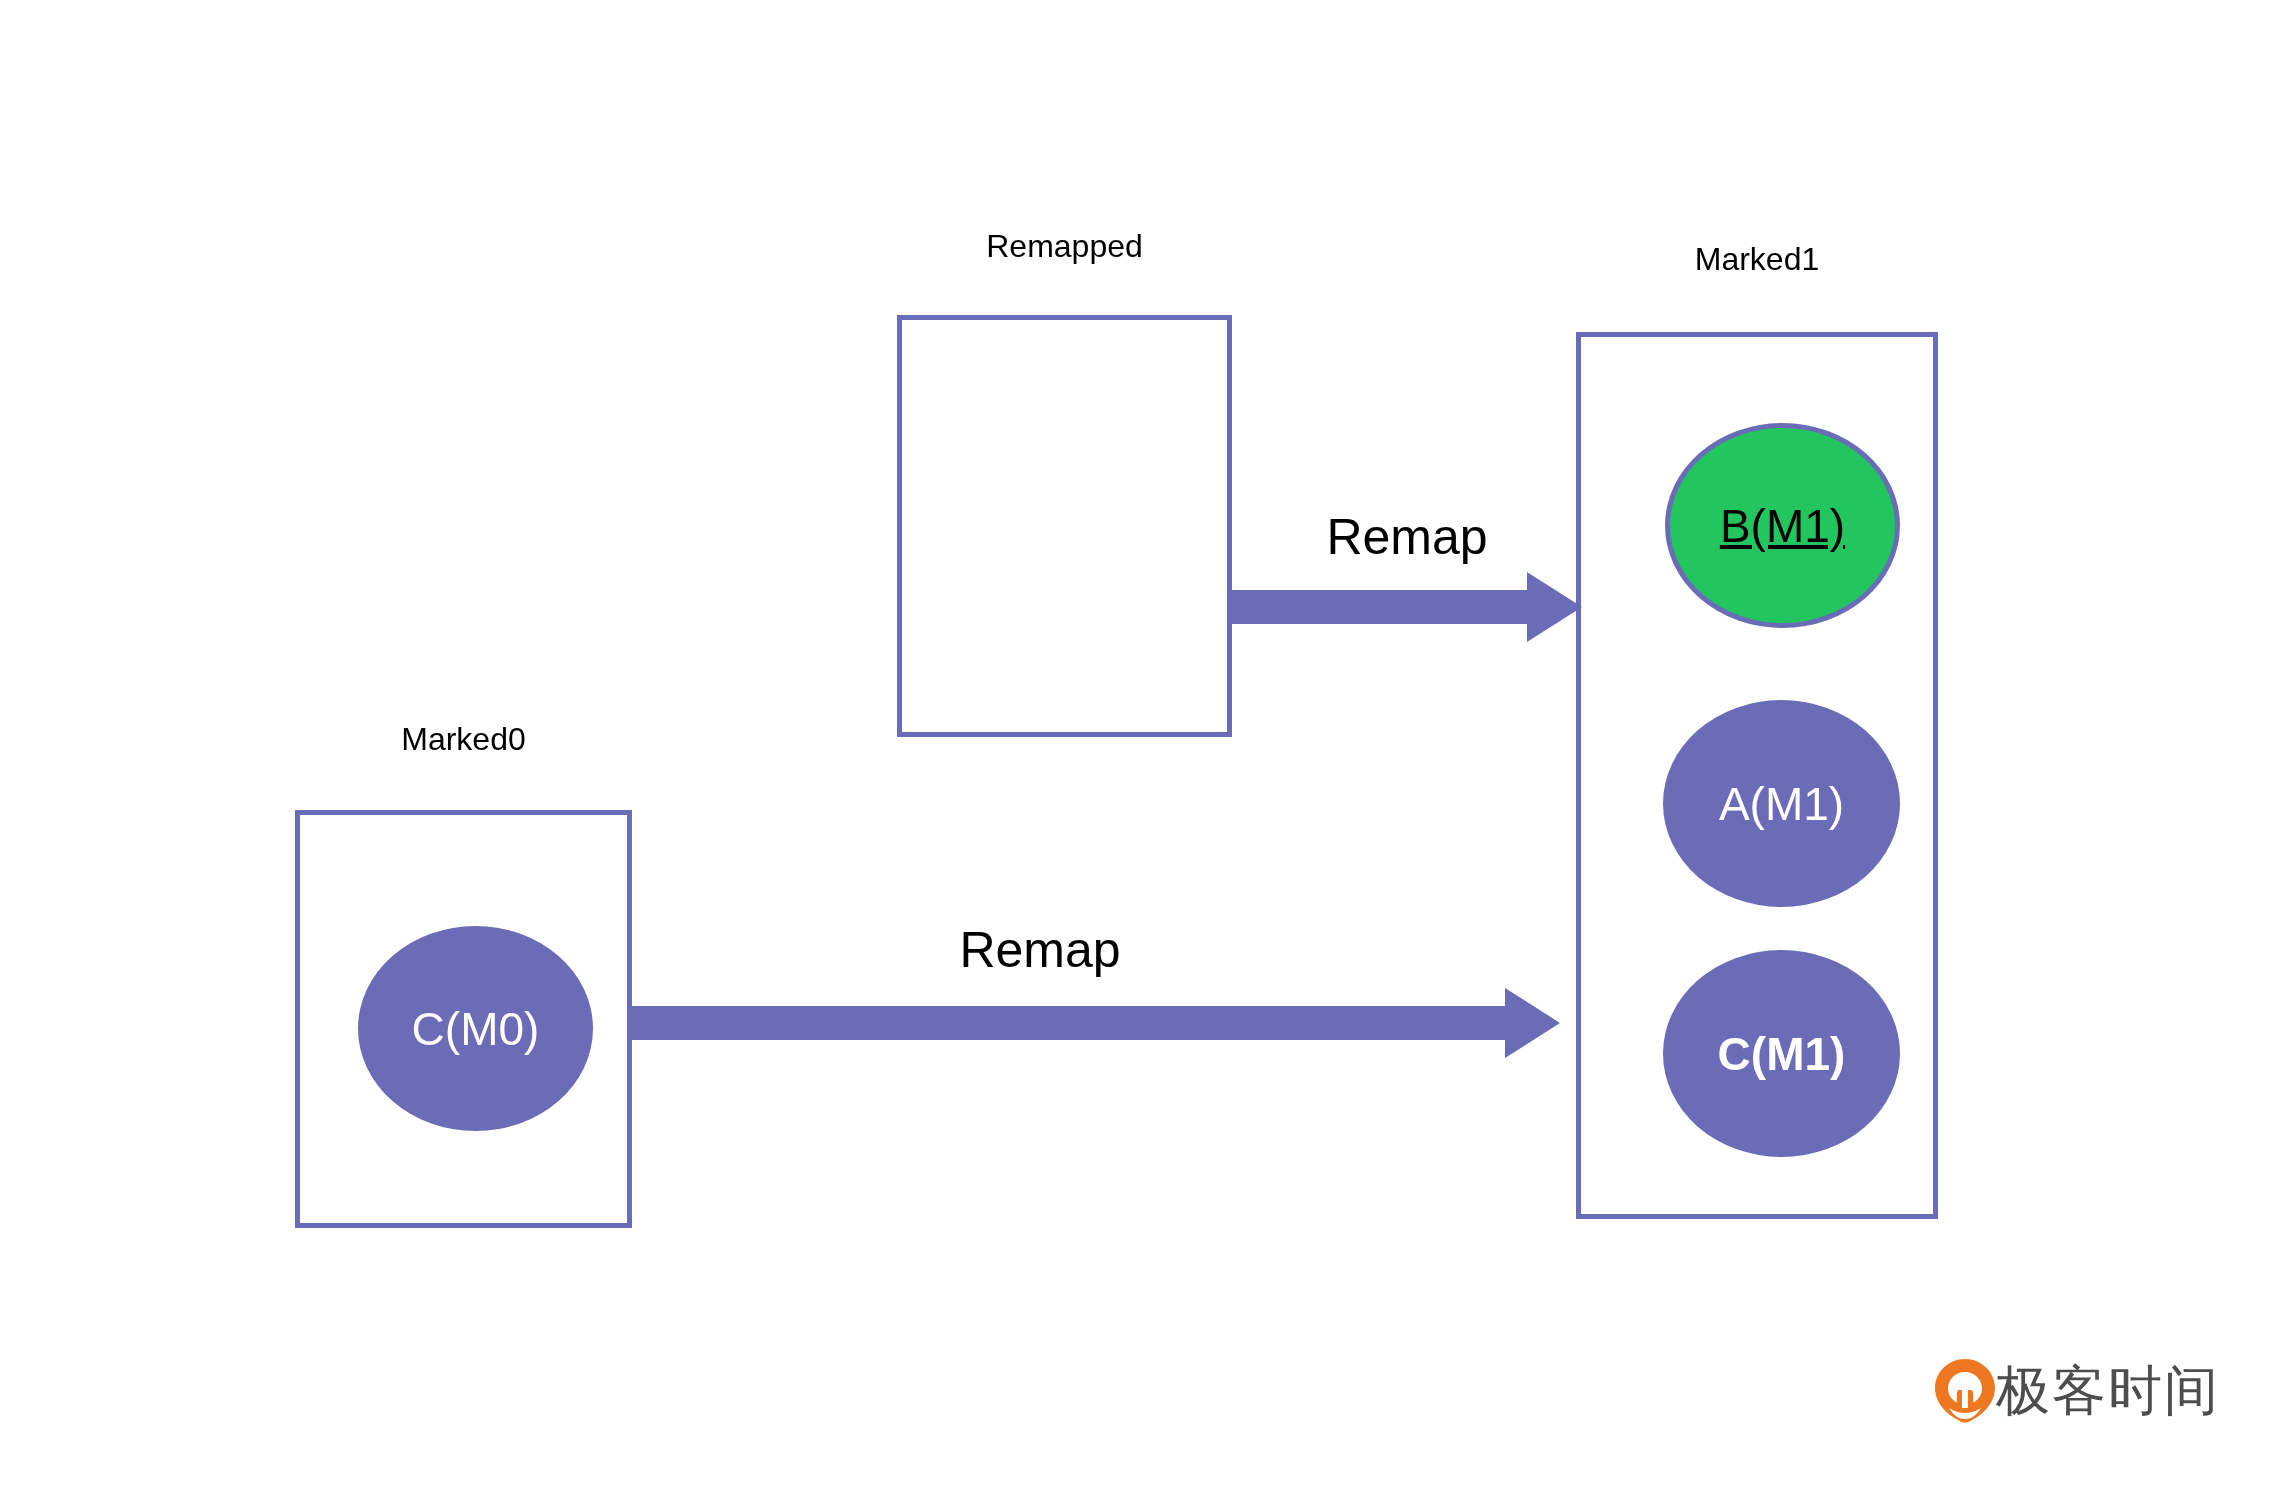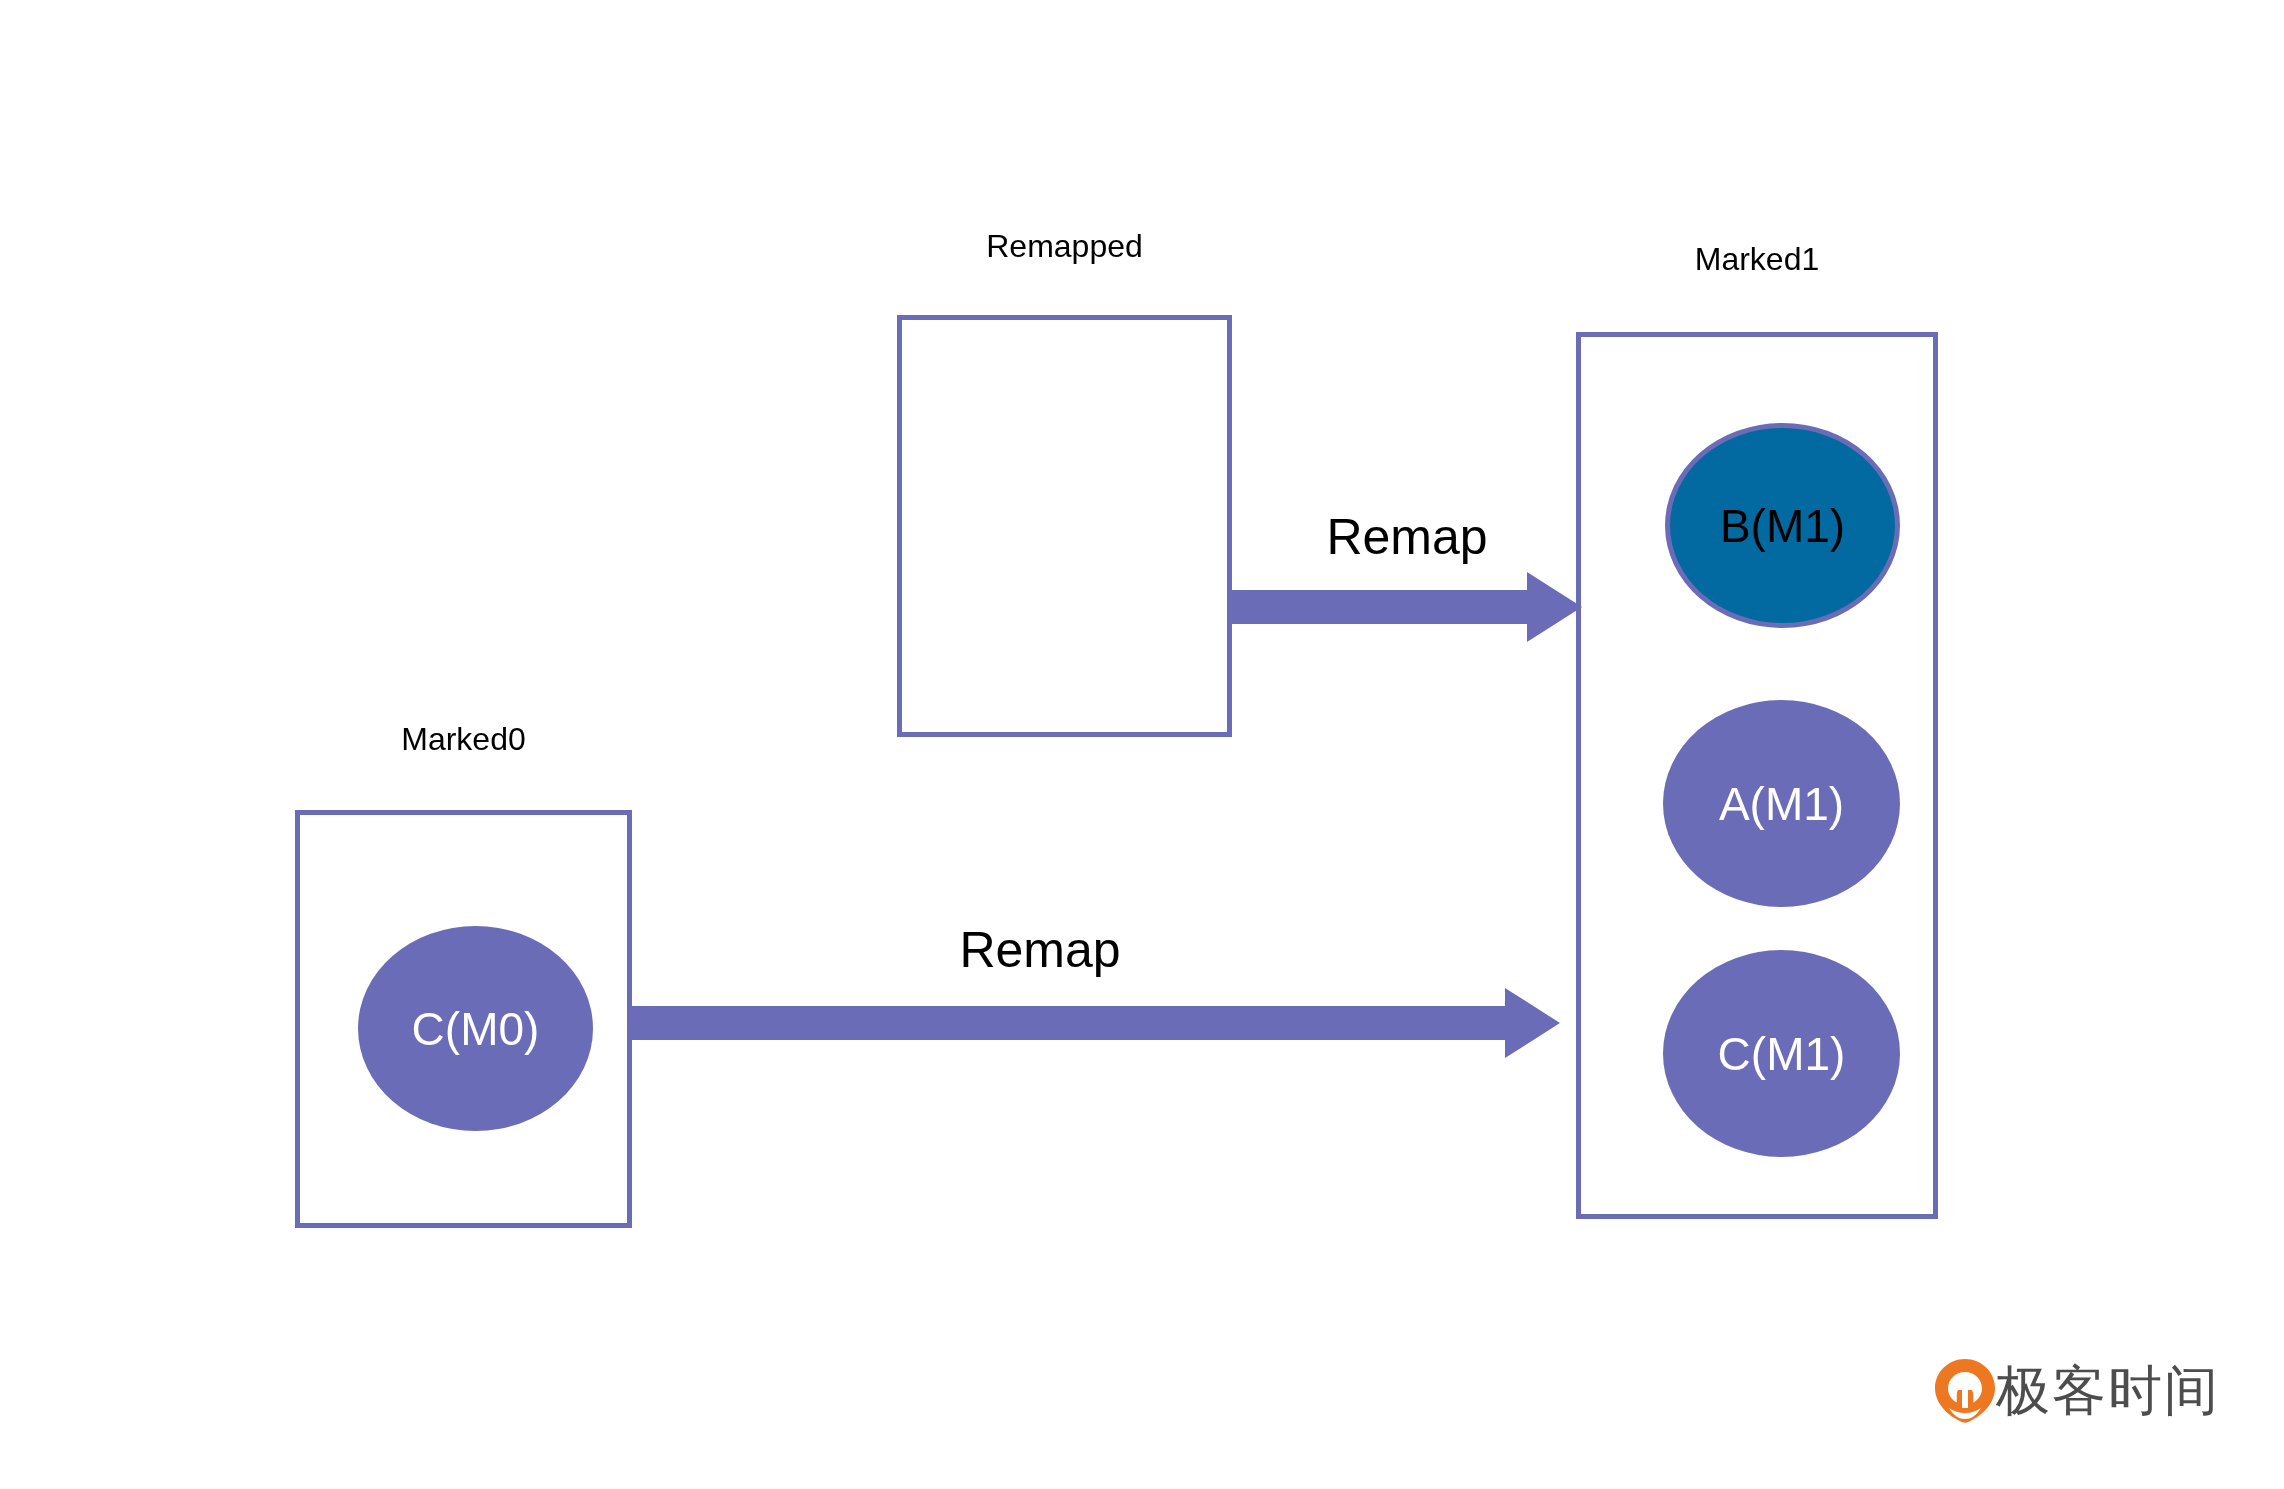--- a/index.html
+++ b/index.html
@@ -46,23 +46,24 @@
     font-size: 46px;
     line-height: 1;
     white-space: nowrap;
   }
   .node-filled {
     background: #6B6CB8;
     color: #ffffff;
     border: none;
   }
   .node-light {
-    background: #0369a1;
+    background: #22c55e;
     color: #000000;
     border: 5px solid #6B6CB8;
+    text-decoration: underline;
   }
 
   
   .arrow {
     position: absolute;
   }
   .arrow svg { display: block; }
   .arrow-label {
     position: absolute;
     color: #000000;
@@ -101,21 +102,21 @@
 
   <div class="group-label" style="left:1576px; top:243px; width:362px;">Marked1</div>
 
   <div class="group-box" style="left:1576px; top:332px; width:362px; height:887px;">
   </div>
 
   <div class="node node-light" style="left:1665px; top:423px; width:235px; height:205px;">B(M1)</div>
 
   <div class="node node-filled" style="left:1663px; top:700px; width:237px; height:207px;">A(M1)</div>
 
-  <div class="node node-filled" style="left:1663px; top:950px; width:237px; height:207px;">C(M1)</div>
+  <div class="node node-filled" style="left:1663px; top:950px; width:237px; height:207px;font-weight:bold;">C(M1)</div>
 
   <div class="group-label" style="left:295px; top:723px; width:337px;">Marked0</div>
 
   <div class="group-box" style="left:295px; top:810px; width:337px; height:418px;">
   </div>
 
   <div class="node node-filled" style="left:358px; top:926px; width:235px; height:205px;">C(M0)</div>
 
   <div class="arrow" style="left:1232px; top:572px; width:350px; height:70px;">
     <svg width="350" height="70" viewBox="0 0 350 70" xmlns="http://www.w3.org/2000/svg">

